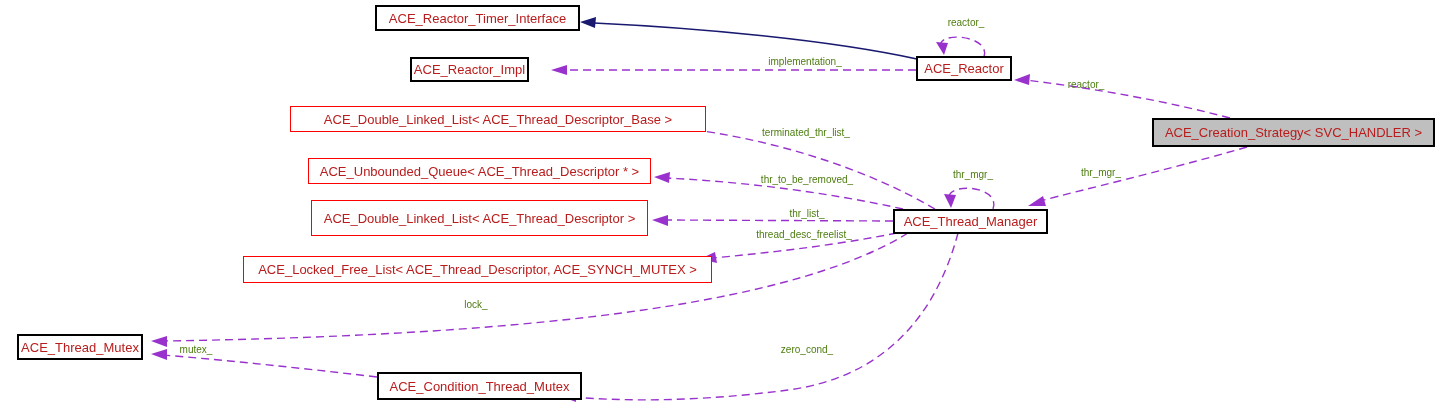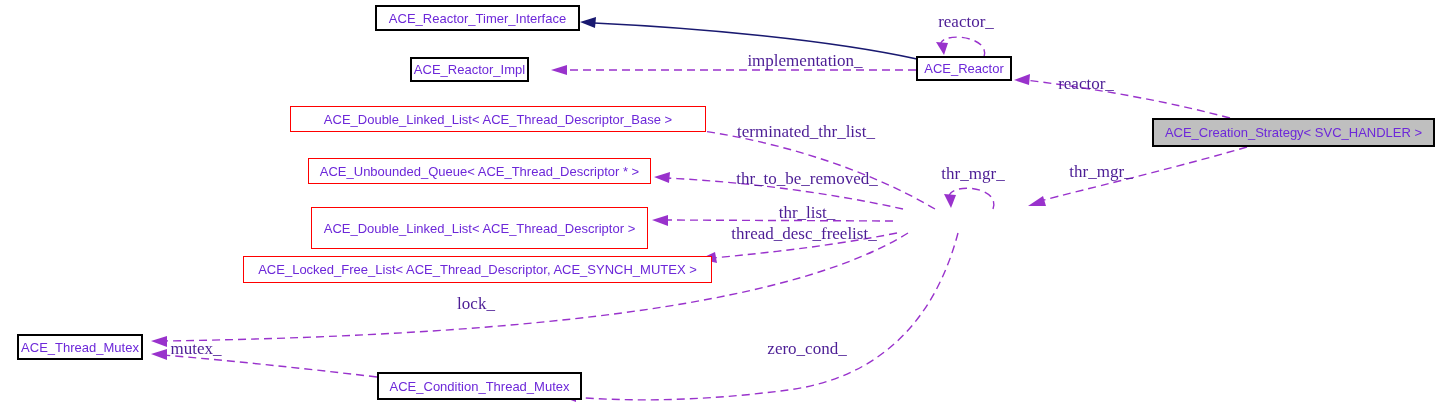--- a/index.html
+++ b/index.html
@@ -13,33 +13,32 @@
   #edges{position:absolute;left:0;top:0;}
   .assoc{fill:none;stroke:var(--association,#9932cc);stroke-width:1.4;stroke-dasharray:8,5;}
   .inherit{fill:none;stroke:var(--inheritance,#191970);stroke-width:1.6;}
   .ah{fill:var(--association,#9932cc);stroke:none;}
   .ah-navy{fill:var(--inheritance,#191970);stroke:none;}
   .node{
     position:absolute;
     display:flex;align-items:center;justify-content:center;
     background:var(--node_fill,#ffffff);
     border:2px solid var(--node_border,#000000);
-    font-size:13px;color:#6d28d9;
+    font-size:13px;color:#b91c1c;
     white-space:nowrap;
     box-sizing:border-box;
     cursor:pointer;
   }
   .node.external{border:1.5px solid var(--external_border,#ff0000);}
   .node.focus{background:var(--highlight_fill,#bfbfbf);cursor:default;}
   .edge-label{
     position:absolute;
     transform:translate(-50%,-50%);
-    font-size:17px;color:#4c1d95;
+    font-size:10px;color:#4d7c0f;
     white-space:nowrap;
-    font-family:Liberation Serif, serif;
   }
 </style>
 </head>
 <body>
 
 <div id="canvas">
 
   <svg id="edges" width="1445" height="409" viewBox="0 0 1445 409">
 
     <path class="inherit" d="M917,59 C830,40 700,28 594,23"></path>
@@ -83,26 +82,27 @@
   </svg>
 
   <div class="node" style="left:375px;top:5px;width:205px;height:26px">ACE_Reactor_Timer_Interface</div>
 
   <div class="node" style="left:410px;top:57px;width:119px;height:25px">ACE_Reactor_Impl</div>
 
   <div class="node" style="left:916px;top:56px;width:96px;height:25px">ACE_Reactor</div>
 
   <div class="node focus" style="left:1152px;top:118px;width:283px;height:29px">ACE_Creation_Strategy&lt; SVC_HANDLER &gt;</div>
 
+  <div class="node" style="left:893px;top:209px;width:155px;height:25px">ACE_Thread_Manager</div>
 
   <div class="node external" style="left:290px;top:106px;width:416px;height:26px">ACE_Double_Linked_List&lt; ACE_Thread_Descriptor_Base &gt;</div>
 
   <div class="node external" style="left:308px;top:158px;width:343px;height:26px">ACE_Unbounded_Queue&lt; ACE_Thread_Descriptor * &gt;</div>
 
-  <div class="node external" style="left:311px;top:207px;width:337px;height:42px">ACE_Double_Linked_List&lt; ACE_Thread_Descriptor &gt;</div>
+  <div class="node external" style="left:311px;top:200px;width:337px;height:36px">ACE_Double_Linked_List&lt; ACE_Thread_Descriptor &gt;</div>
 
   <div class="node external" style="left:243px;top:256px;width:469px;height:27px">ACE_Locked_Free_List&lt; ACE_Thread_Descriptor, ACE_SYNCH_MUTEX &gt;</div>
 
   <div class="node" style="left:17px;top:334px;width:126px;height:26px">ACE_Thread_Mutex</div>
 
   <div class="node" style="left:377px;top:372px;width:205px;height:28px">ACE_Condition_Thread_Mutex</div>
 
   <div class="edge-label" style="left:966px;top:22px">reactor_</div>
 
   <div class="edge-label" style="left:805px;top:61px">implementation_</div>

